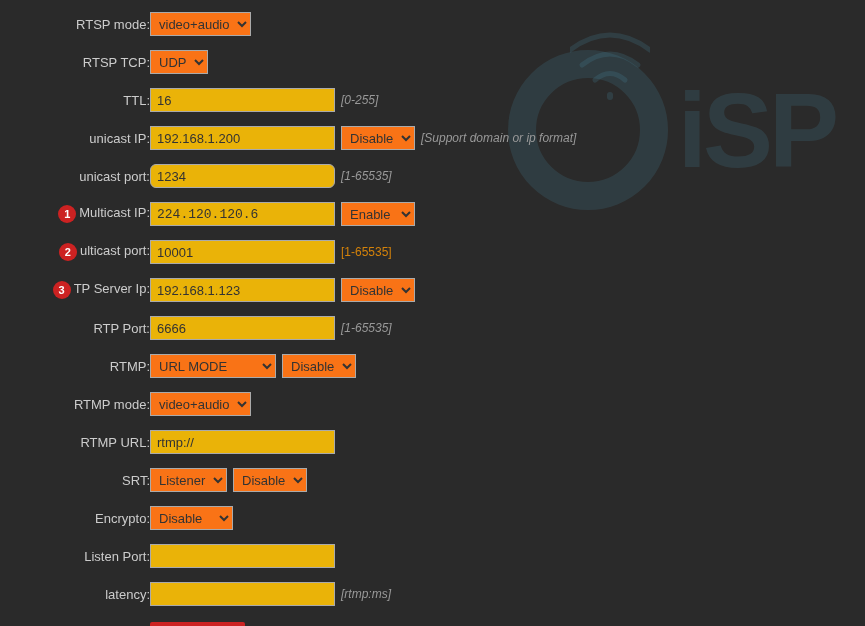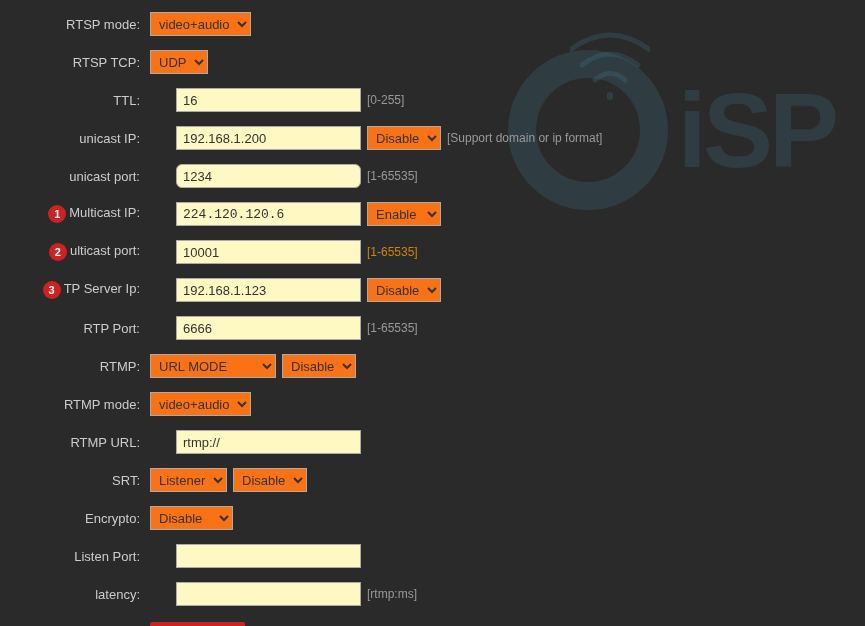--- a/index.html
+++ b/index.html
@@ -23,21 +23,21 @@
     .form-row {
       display: flex;
       align-items: center;
       margin-bottom: 10px;
       min-height: 28px;
     }
 
     .label {
       text-align: right;
       width: 130px;
-      padding-right: 10px;
+      padding-right: 0;
       color: #ccc;
       font-size: 13px;
       flex-shrink: 0;
       position: relative;
     }
 
     .label .badge {
       display: inline-flex;
       align-items: center;
       justify-content: center;
@@ -53,42 +53,42 @@
     }
 
     .controls {
       display: flex;
       align-items: center;
       gap: 6px;
       flex-wrap: wrap;
     }
 
     input[type="text"] {
-      background-color: #fef9c3;
+      background-color: #eab308;
       border: 1px solid #aaa;
       padding: 3px 6px;
       height: 24px;
       font-size: 13px;
       color: #333;
-      margin-left: 26px;
     }
 
     select {
       background-color: #f97316;
       border: 1px solid #aaa;
       padding: 2px 4px;
       height: 24px;
       font-size: 13px;
       color: #333;
       cursor: pointer;
     }
 
     .hint {
       color: #999;
       font-size: 12px;
+      font-style: italic;
     }
 
     .hint-orange {
       color: #d4820a;
       font-size: 12px;
     }
 
     .apply-btn {
       background-color: #cc2222;
       color: white;

